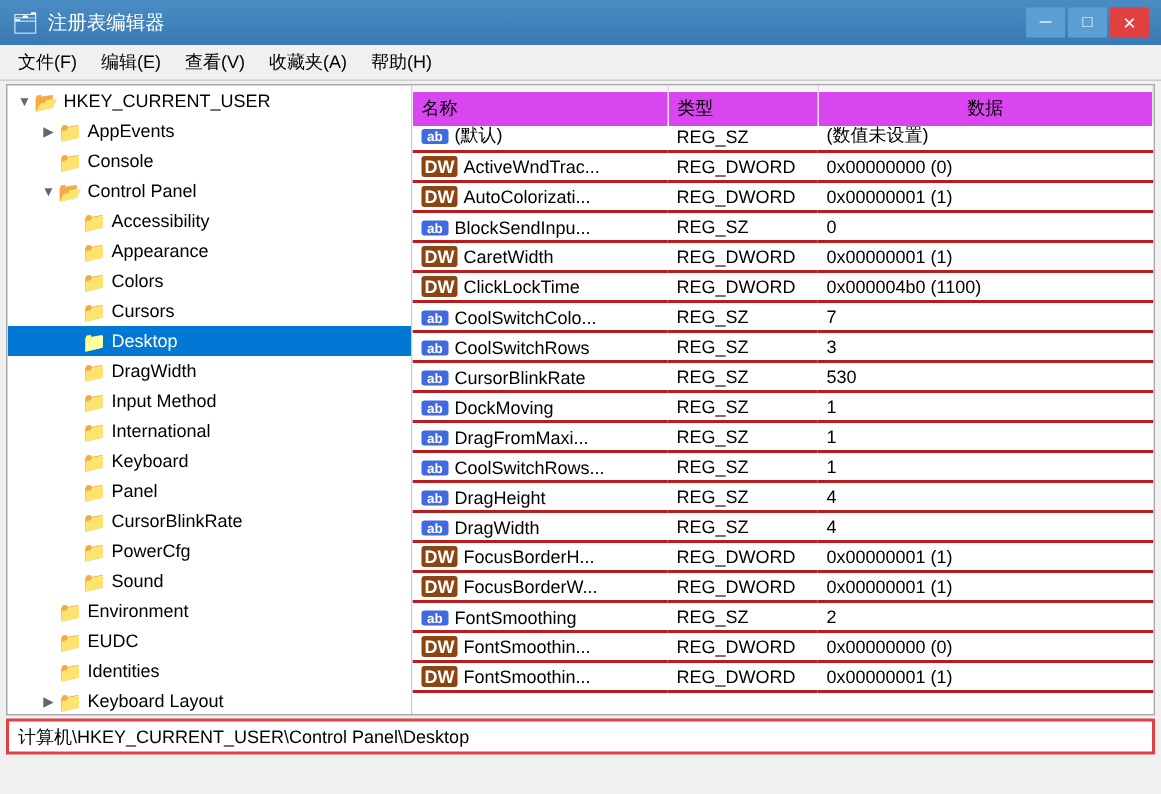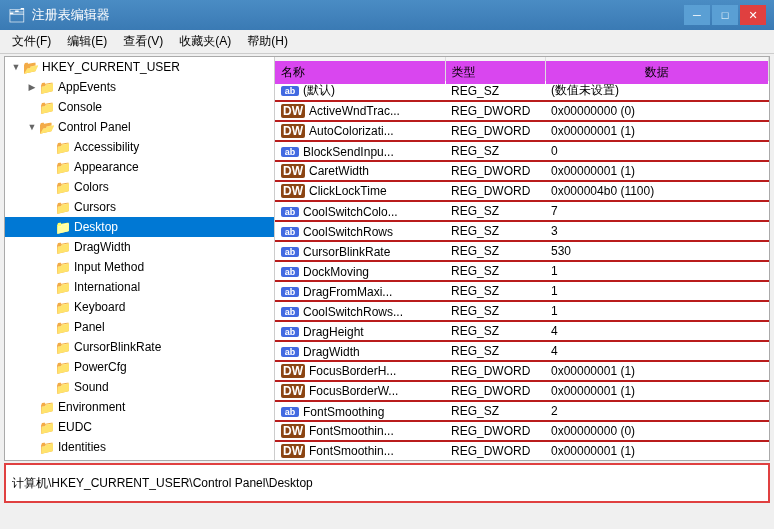--- a/index.html
+++ b/index.html
@@ -186,21 +186,21 @@
       font-size: 12px;
       font-weight: bold;
       padding: 0 2px;
       border-radius: 2px;
       min-width: 18px;
       text-align: center;
     }
 
     
     .status-bar {
-      height: 40px;
+      height: 24px;
       background: white;
       border-top: 2px solid #e04040;
       display: flex;
       align-items: center;
       padding: 0 6px;
       font-size: 12px;
       color: #000;
       border: 2px solid #e04040;
       margin: 0 4px 2px 4px;
     }

